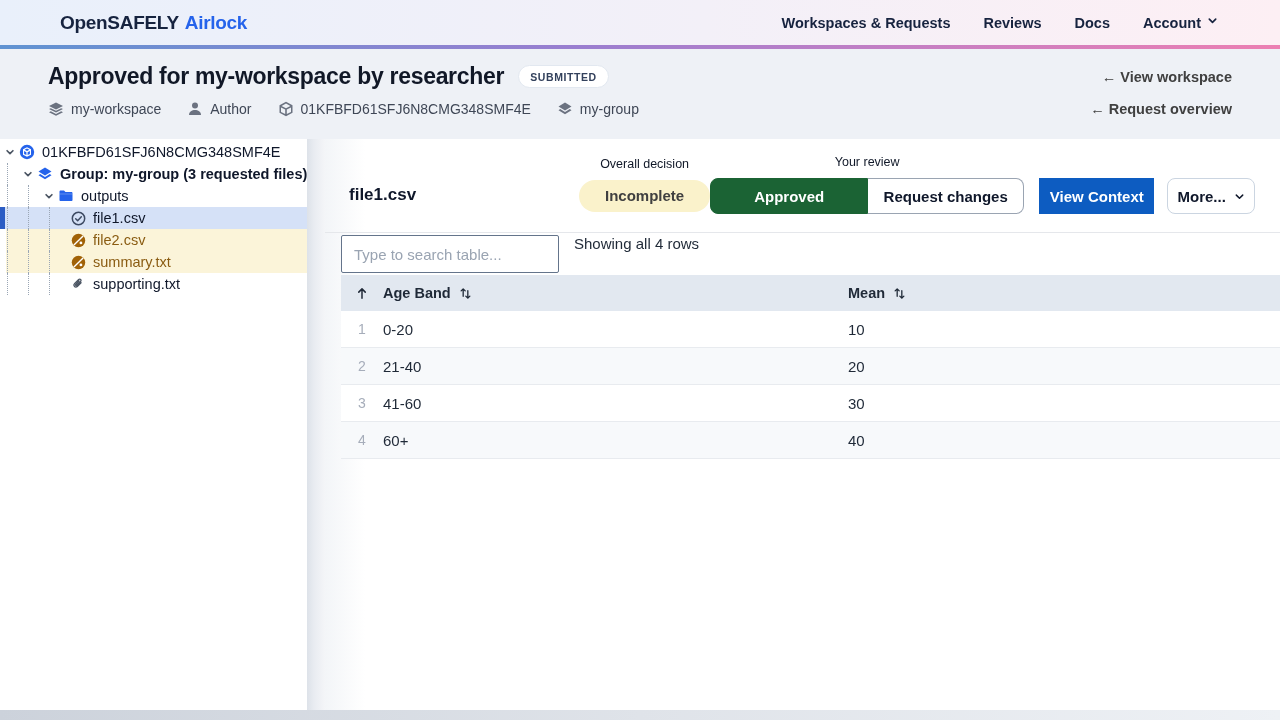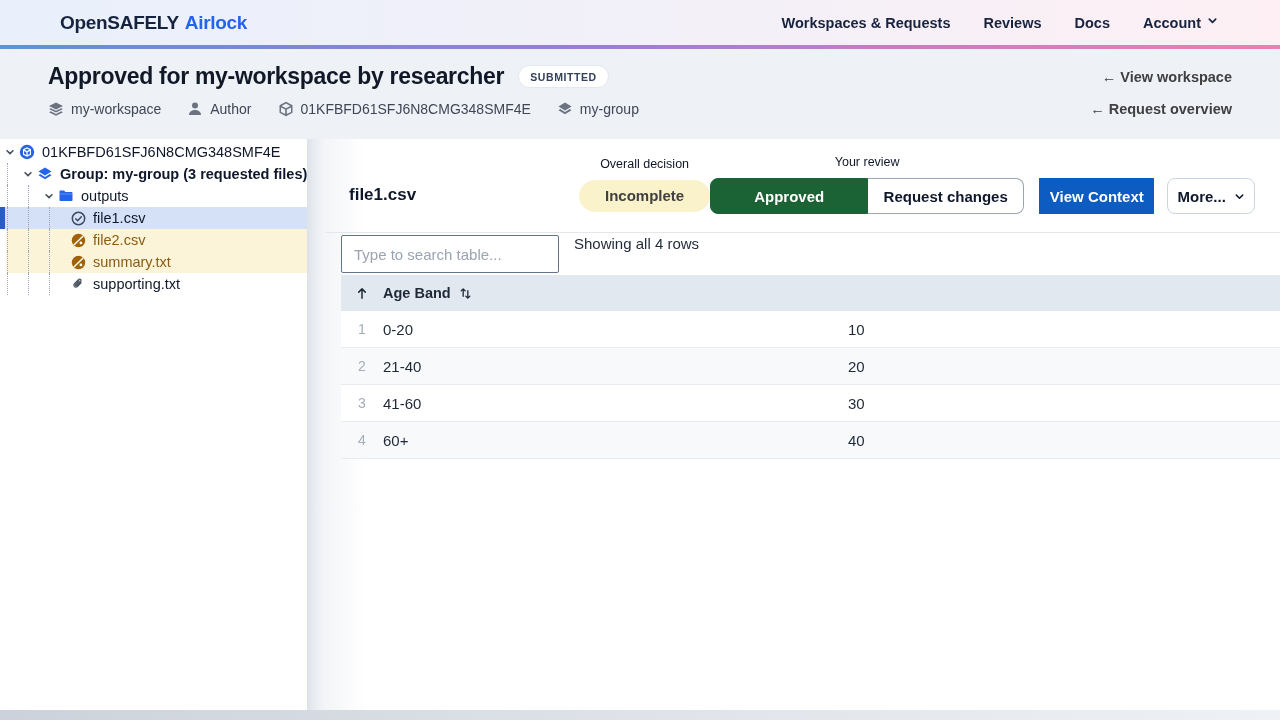--- a/index.html
+++ b/index.html
@@ -354,20 +354,29 @@
         </span>
         <span class="col-age">
           <span>Age Band</span>
           <span class="sort-icon">
             <svg width="13" height="13" viewBox="0 0 14 14" fill="none" stroke="currentColor" stroke-width="1.4" stroke-linecap="round" stroke-linejoin="round">
                 <path d="M4.5 10 L4.5 2 M2.3 4.2 L4.5 2 L6.7 4.2"></path>
                 <path d="M9.5 4 L9.5 12 M7.3 9.8 L9.5 12 L11.7 9.8"></path>
               </svg>
           </span>
         </span>
+        <span class="col-mean">
+          <span>Mean</span>
+          <span class="sort-icon">
+            <svg width="13" height="13" viewBox="0 0 14 14" fill="none" stroke="currentColor" stroke-width="1.4" stroke-linecap="round" stroke-linejoin="round">
+                <path d="M4.5 10 L4.5 2 M2.3 4.2 L4.5 2 L6.7 4.2"></path>
+                <path d="M9.5 4 L9.5 12 M7.3 9.8 L9.5 12 L11.7 9.8"></path>
+              </svg>
+          </span>
+        </span>
       </div>
 
       <div class="t-row">
         <span class="col-num row-index">1</span>
         <span class="col-age">0-20</span>
         <span class="col-mean">10</span>
       </div>
       <div class="t-row alt">
         <span class="col-num row-index">2</span>
         <span class="col-age">21-40</span>

